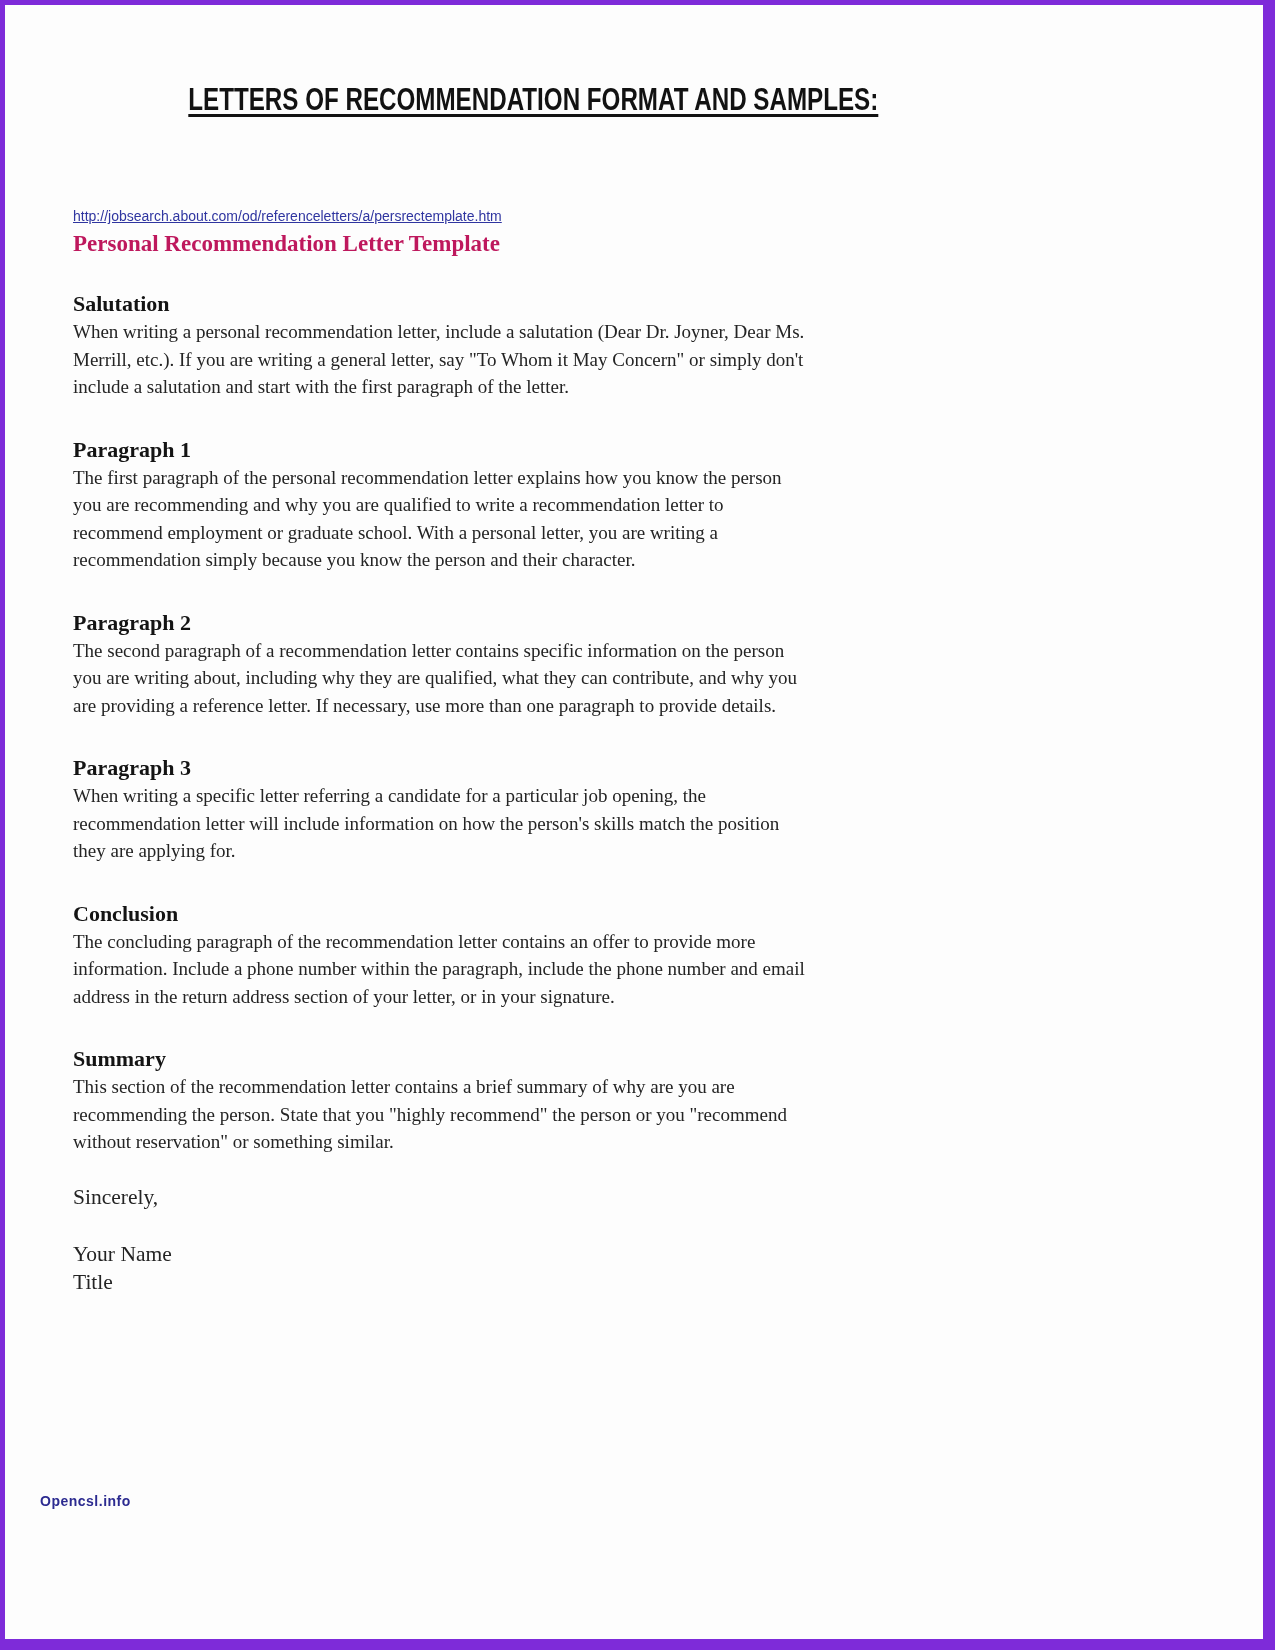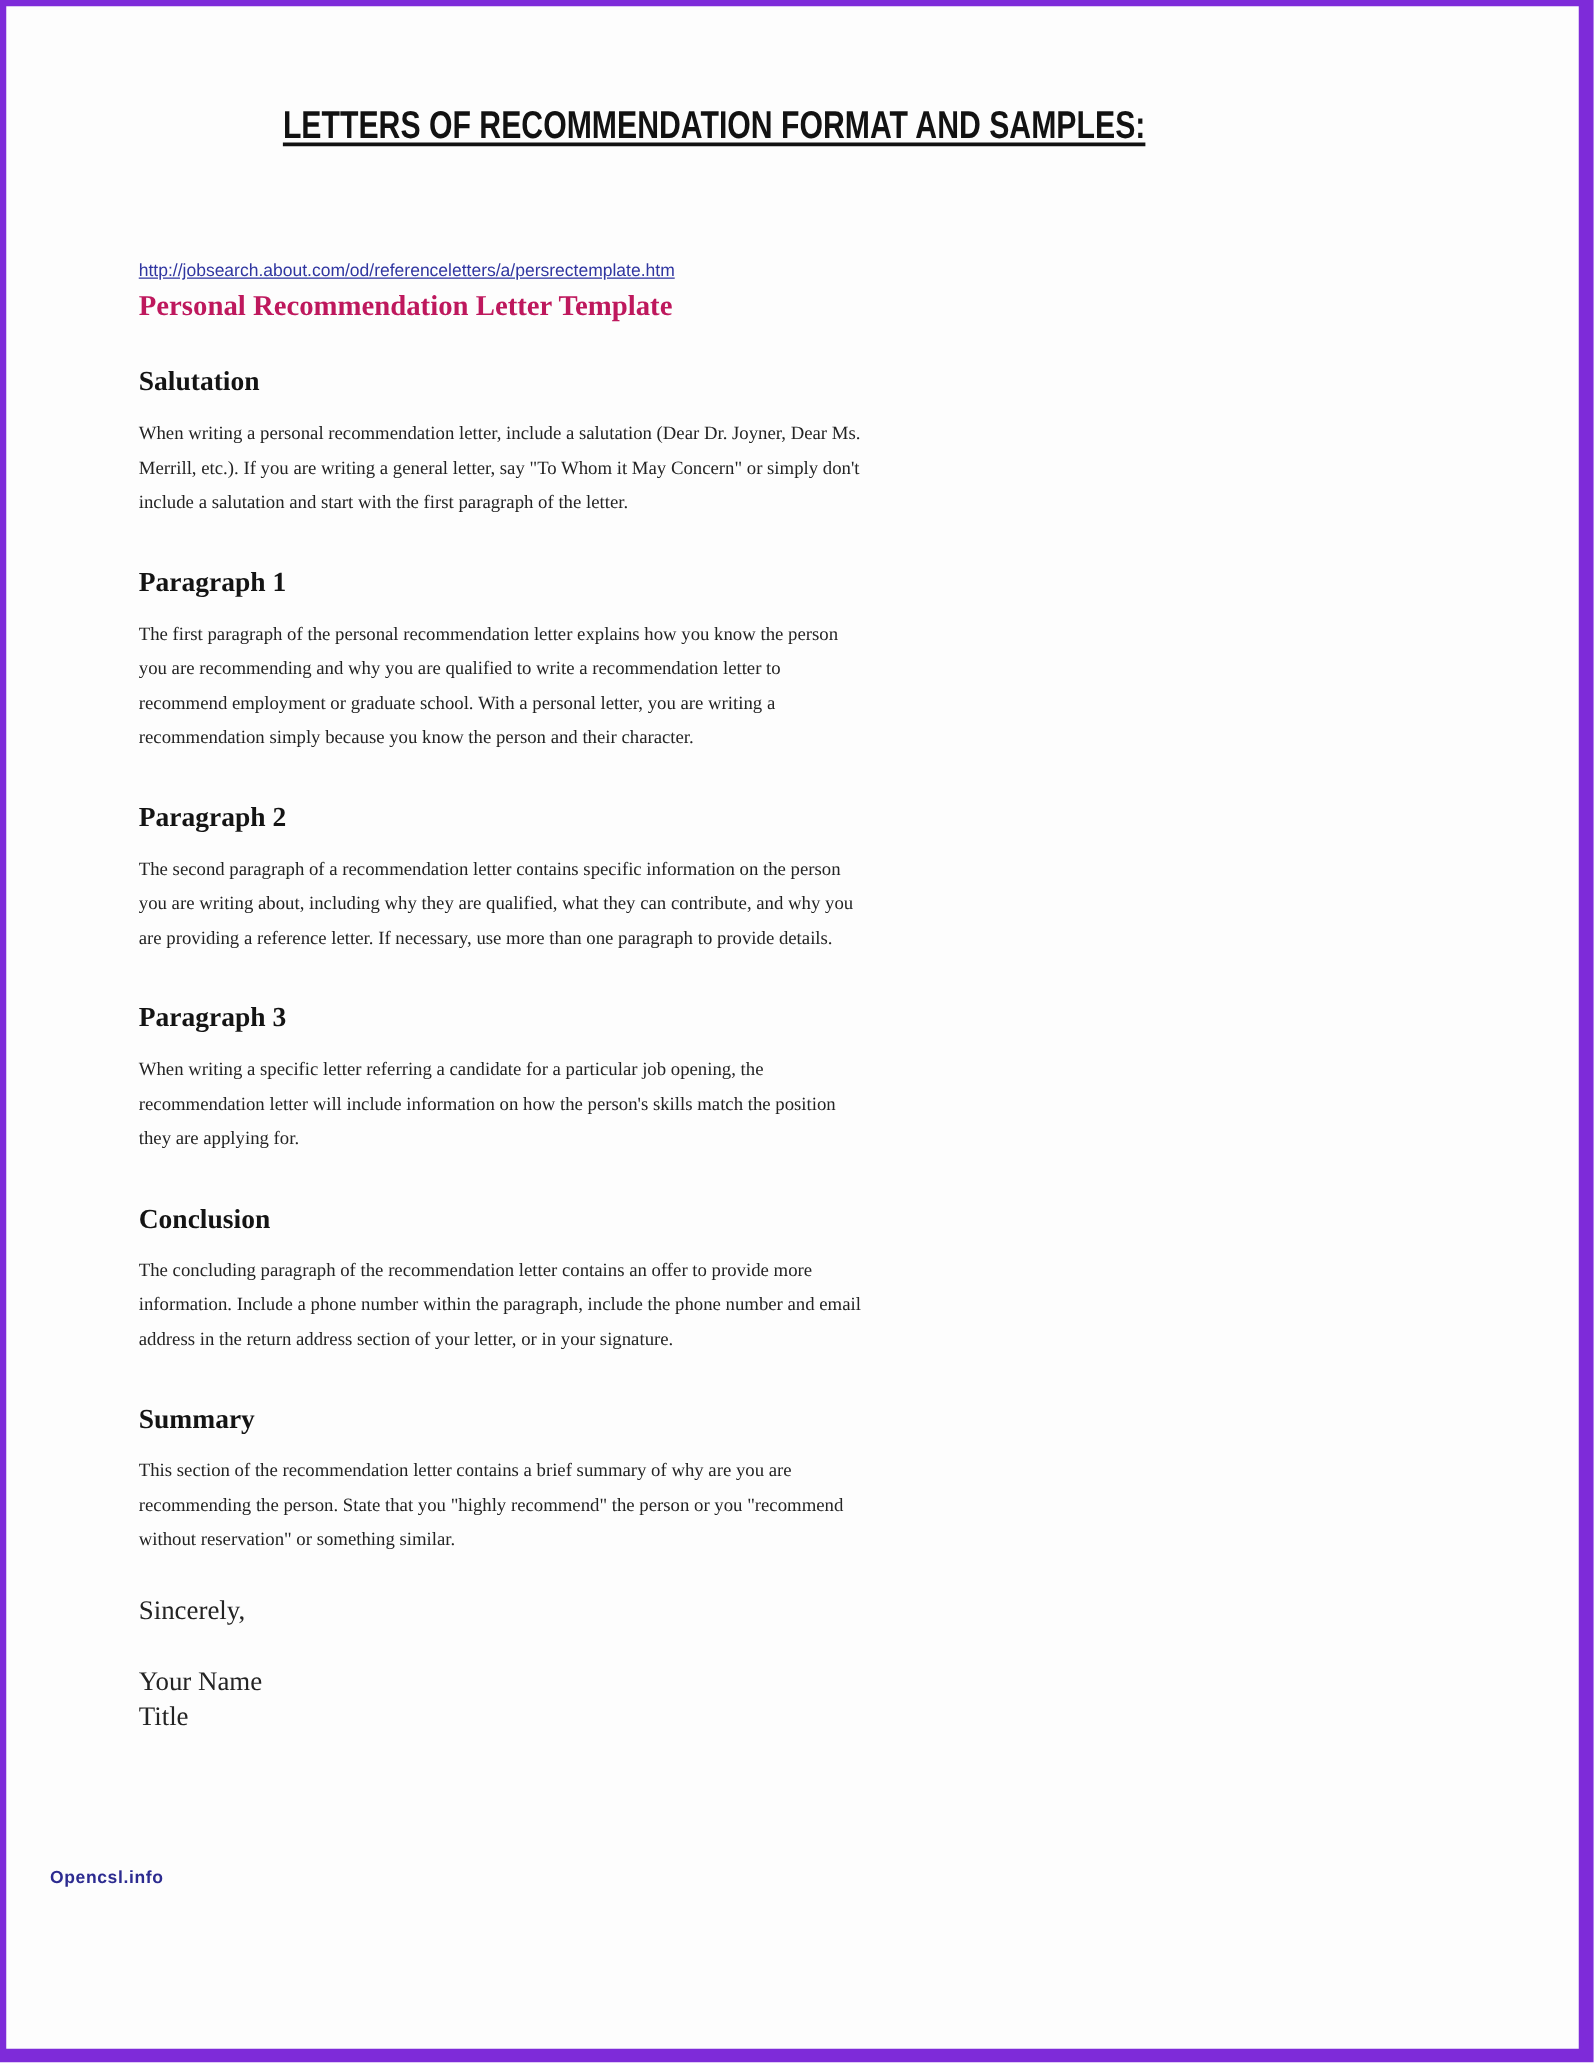--- a/index.html
+++ b/index.html
@@ -11,21 +11,21 @@
     box-sizing: border-box;
     background: #fdfdfd;
     border-style: solid;
     border-color: #7e2bd9;
     border-width: 5px 12px 11px 5px;
     overflow: hidden;
     font-family: "Liberation Serif", serif;
     color: #242424;
   }
 
-  .content { padding: 77px 90px 0 106px; }
+  .content { padding: 77px 90px 0 68px; }
 
   .title-row { width: 920px; text-align: center; }
   .doc-title {
     display: inline-block;
     font-family: "Liberation Sans", sans-serif;
     font-weight: bold;
     font-size: 31px;
     line-height: 36px;
     color: #121212;
     text-decoration: underline;
@@ -56,25 +56,24 @@
   .section:first-child { margin-top: 32px; }
   .section + .section { margin-top: 35px; }
 
   .section-heading {
     font-size: 22px;
     font-weight: bold;
     line-height: 28px;
     color: #141414;
   }
   .section-body {
-    font-size: 15px;
+    font-size: 19px;
     line-height: 27.5px;
     white-space: pre-line;
     color: #242424;
-    margin-top: 15px;
   }
 
   .closing {
     margin-top: 28px;
     font-size: 21.5px;
     line-height: 27.5px;
   }
   .signature {
     margin-top: 30px;
     font-size: 21.5px;

